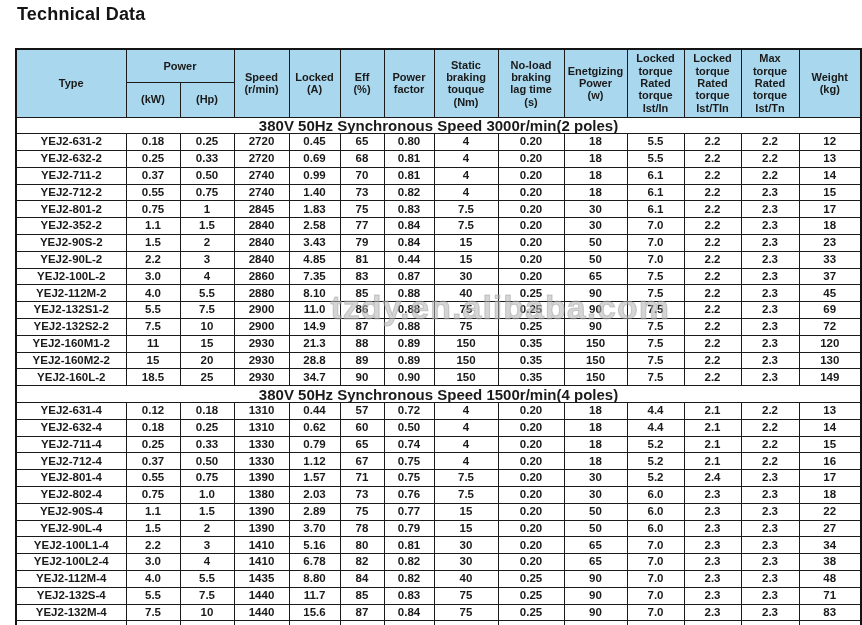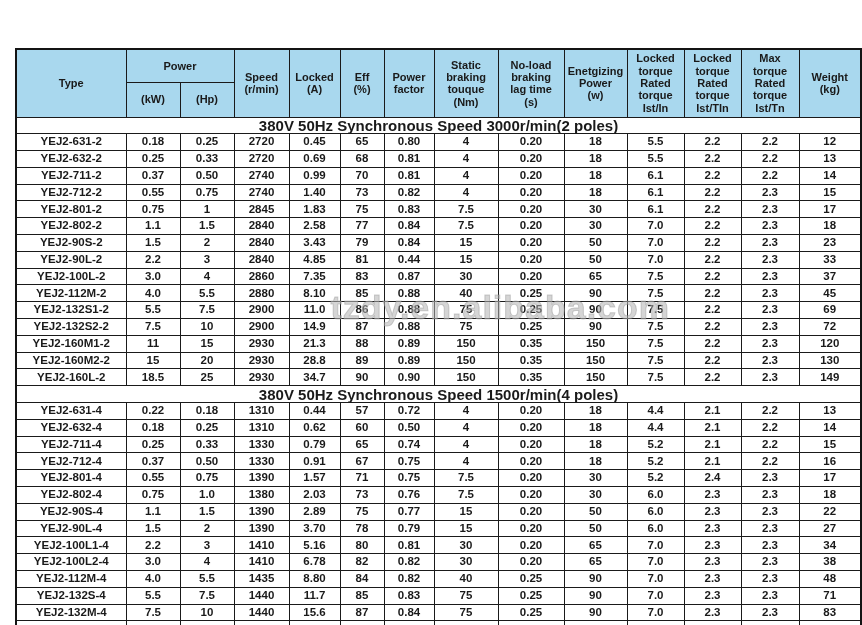--- a/index.html
+++ b/index.html
@@ -72,20 +72,21 @@
     pointer-events: none;
     z-index: 5;
     white-space: nowrap;
     text-align: right;
   }
 </style>
 </head>
 <body>
 
 <div class="page">
+  <div class="title">Technical Data</div>
 
   <table class="spec">
     <colgroup>
       <col style="width:110px">
         <col style="width:54px">
         <col style="width:54px">
       <col style="width:55px">
         <col style="width:51px">
         <col style="width:44px">
       <col style="width:50px">
@@ -221,21 +222,21 @@
           <td>0.83</td>
           <td>7.5</td>
           <td>0.20</td>
           <td>30</td>
           <td>6.1</td>
           <td>2.2</td>
           <td>2.3</td>
           <td>17</td>
         </tr>
         <tr>
-          <td>YEJ2-802-2</td>
+          <td>YEJ2-352-2</td>
           <td>1.1</td>
           <td>1.5</td>
           <td>2840</td>
           <td>2.58</td>
           <td>77</td>
           <td>0.84</td>
           <td>7.5</td>
           <td>0.20</td>
           <td>30</td>
           <td>7.0</td>
@@ -385,21 +386,21 @@
           <td>7.5</td>
           <td>2.2</td>
           <td>2.3</td>
           <td>149</td>
         </tr>
         <tr class="section-row">
           <td colspan="14">380V 50Hz Synchronous Speed 1500r/min(4 poles)</td>
         </tr>
         <tr>
           <td>YEJ2-631-4</td>
-          <td>0.22</td>
+          <td>0.12</td>
           <td>0.18</td>
           <td>1310</td>
           <td>0.44</td>
           <td>57</td>
           <td>0.72</td>
           <td>4</td>
           <td>0.20</td>
           <td>18</td>
           <td>4.4</td>
           <td>2.1</td>
@@ -436,21 +437,21 @@
           <td>5.2</td>
           <td>2.1</td>
           <td>2.2</td>
           <td>15</td>
         </tr>
         <tr>
           <td>YEJ2-712-4</td>
           <td>0.37</td>
           <td>0.50</td>
           <td>1330</td>
-          <td>0.91</td>
+          <td>1.12</td>
           <td>67</td>
           <td>0.75</td>
           <td>4</td>
           <td>0.20</td>
           <td>18</td>
           <td>5.2</td>
           <td>2.1</td>
           <td>2.2</td>
           <td>16</td>
         </tr>

